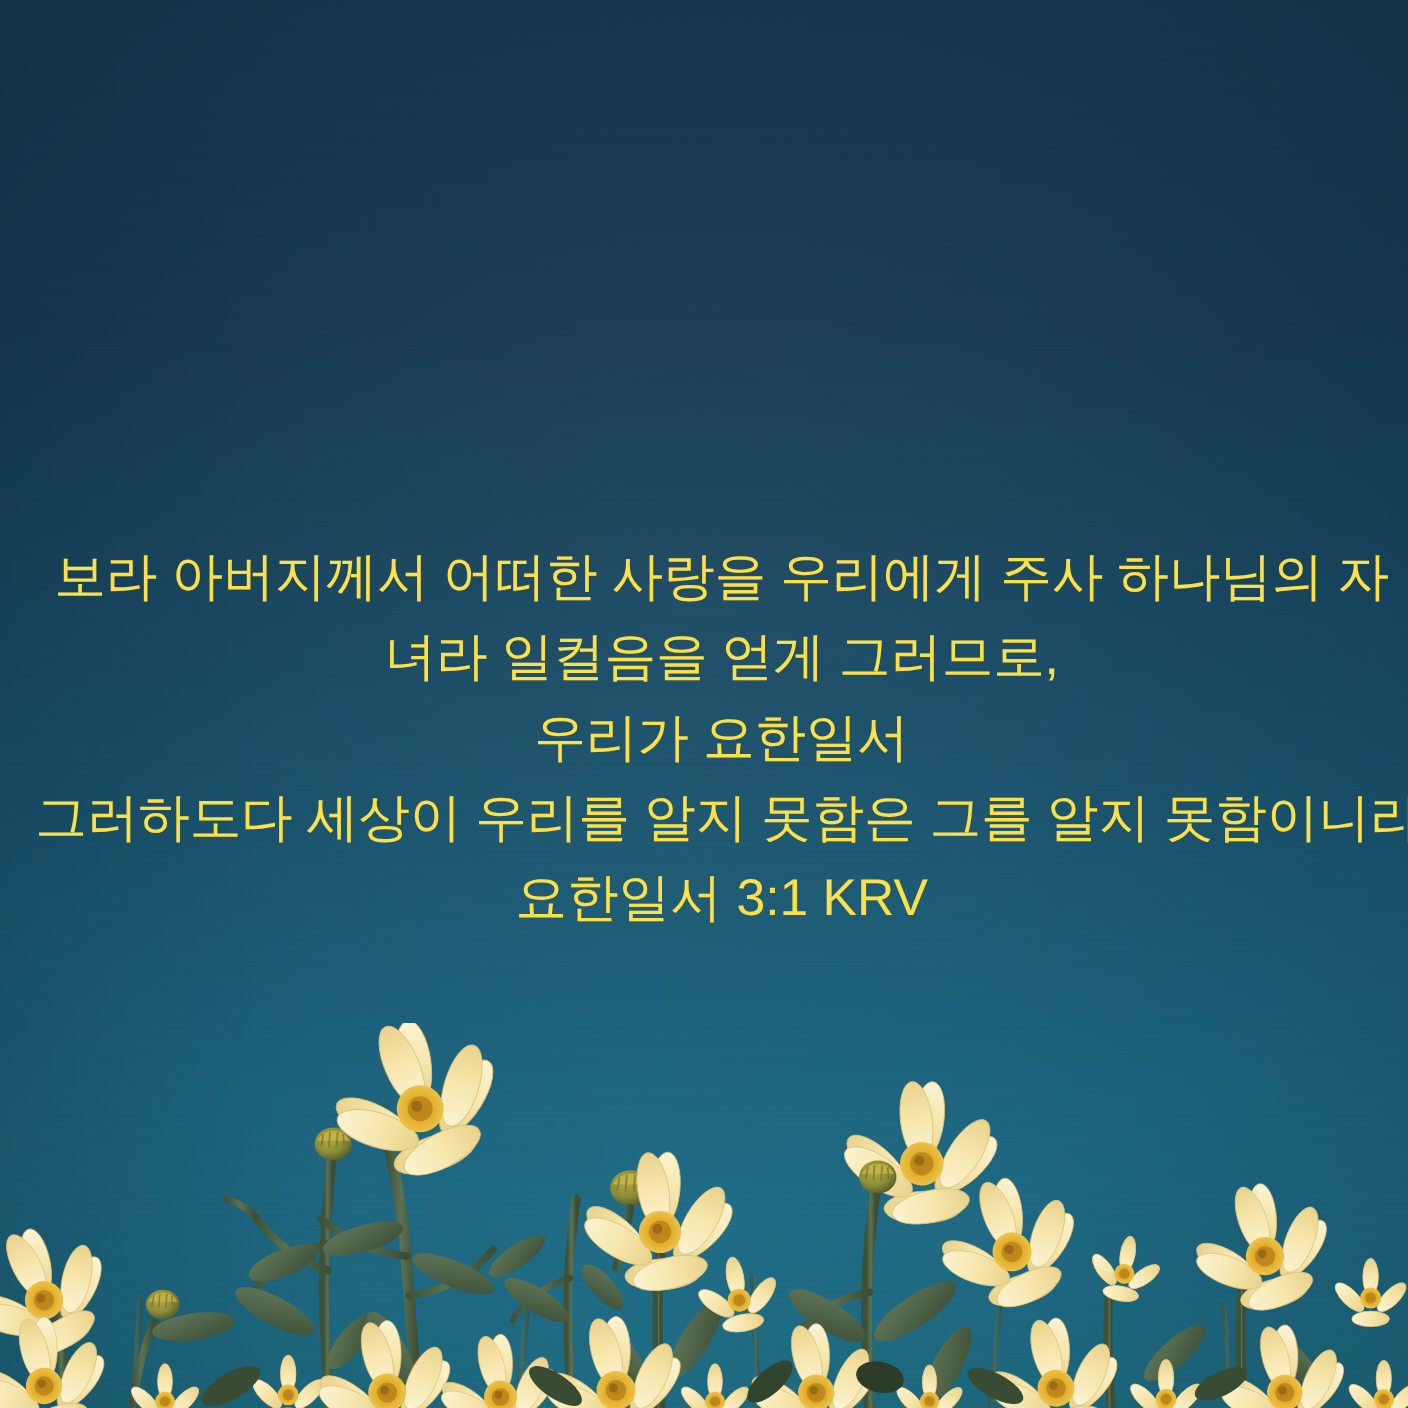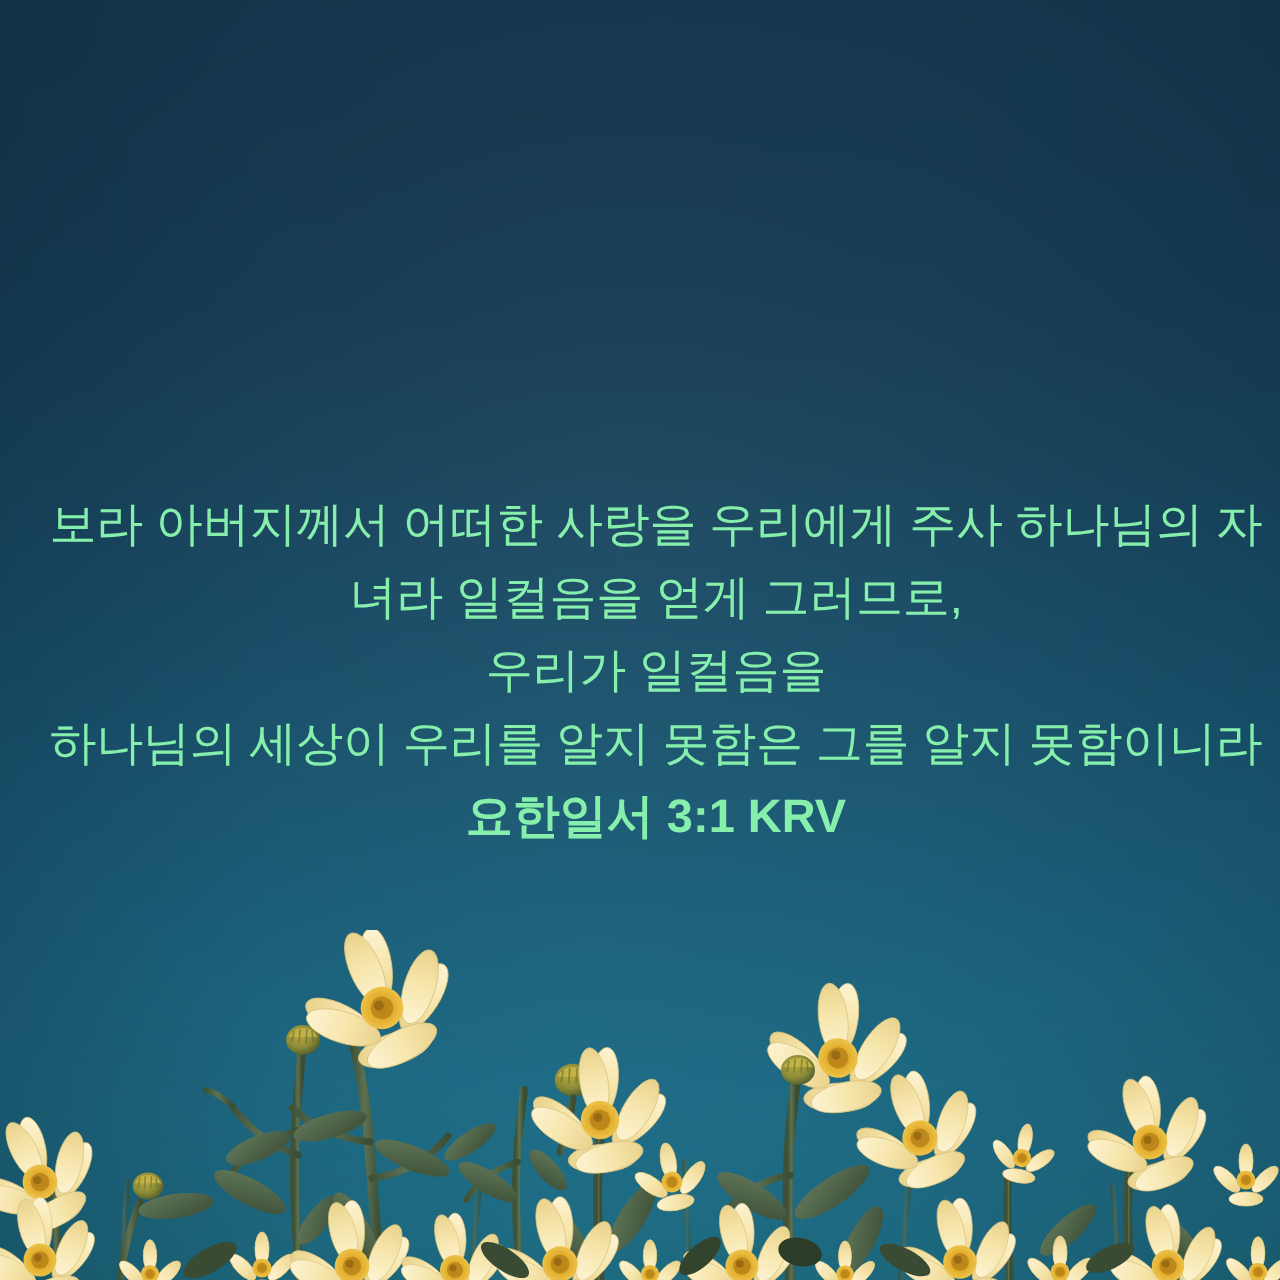--- a/index.html
+++ b/index.html
@@ -58,31 +58,31 @@
       repeating-linear-gradient(90deg, rgba(255,255,255,.04) 0 1px, rgba(0,0,0,.04) 1px 2px);
     mix-blend-mode:overlay;
   }
 
   
   .verse {
     position:absolute;
     left:0; right:0;
     top:487px;
     text-align:center;
-    color:#86efac;
+    color:#fde047;
     font-size:47px;
     line-height:73px;
     font-weight:400;
     letter-spacing:-0.2px;
     white-space:nowrap;
     text-rendering:geometricPrecision;
     margin-left:32px;
   }
   .verse .ln { display:block; }
-  .verse .ln.ref { letter-spacing:0px;font-weight:bold; }
+  .verse .ln.ref { letter-spacing:0px; }
 
   
   .field {
     position:absolute;
     left:0; right:0; bottom:0;
     height:350px;
     overflow:hidden;
   }
   .field svg { display:block; width:1280px; height:350px; }
 </style>
@@ -312,18 +312,18 @@
         <ellipse cx="800" cy="322" rx="22" ry="14" fill="#2c3c28" transform="rotate(12 800 322)"></ellipse>
         <ellipse cx="905" cy="330" rx="28" ry="11" fill="#394b33" transform="rotate(28 905 330)"></ellipse>
         <ellipse cx="1110" cy="328" rx="26" ry="11" fill="#394b33" transform="rotate(-26 1110 328)"></ellipse>
       </g>
     </svg>
   </div>
 
   <div class="verse">
     <span class="ln">보라 아버지께서 어떠한 사랑을 우리에게 주사 하나님의 자</span>
     <span class="ln">녀라 일컬음을 얻게 그러므로,</span>
-    <span class="ln">우리가 일컬음을</span>
-    <span class="ln">하나님의 세상이 우리를 알지 못함은 그를 알지 못함이니라</span>
+    <span class="ln">우리가 요한일서</span>
+    <span class="ln">그러하도다 세상이 우리를 알지 못함은 그를 알지 못함이니라</span>
     <span class="ln ref">요한일서 3:1 KRV</span>
   </div>
 
 </div>
 
 </body></html>

